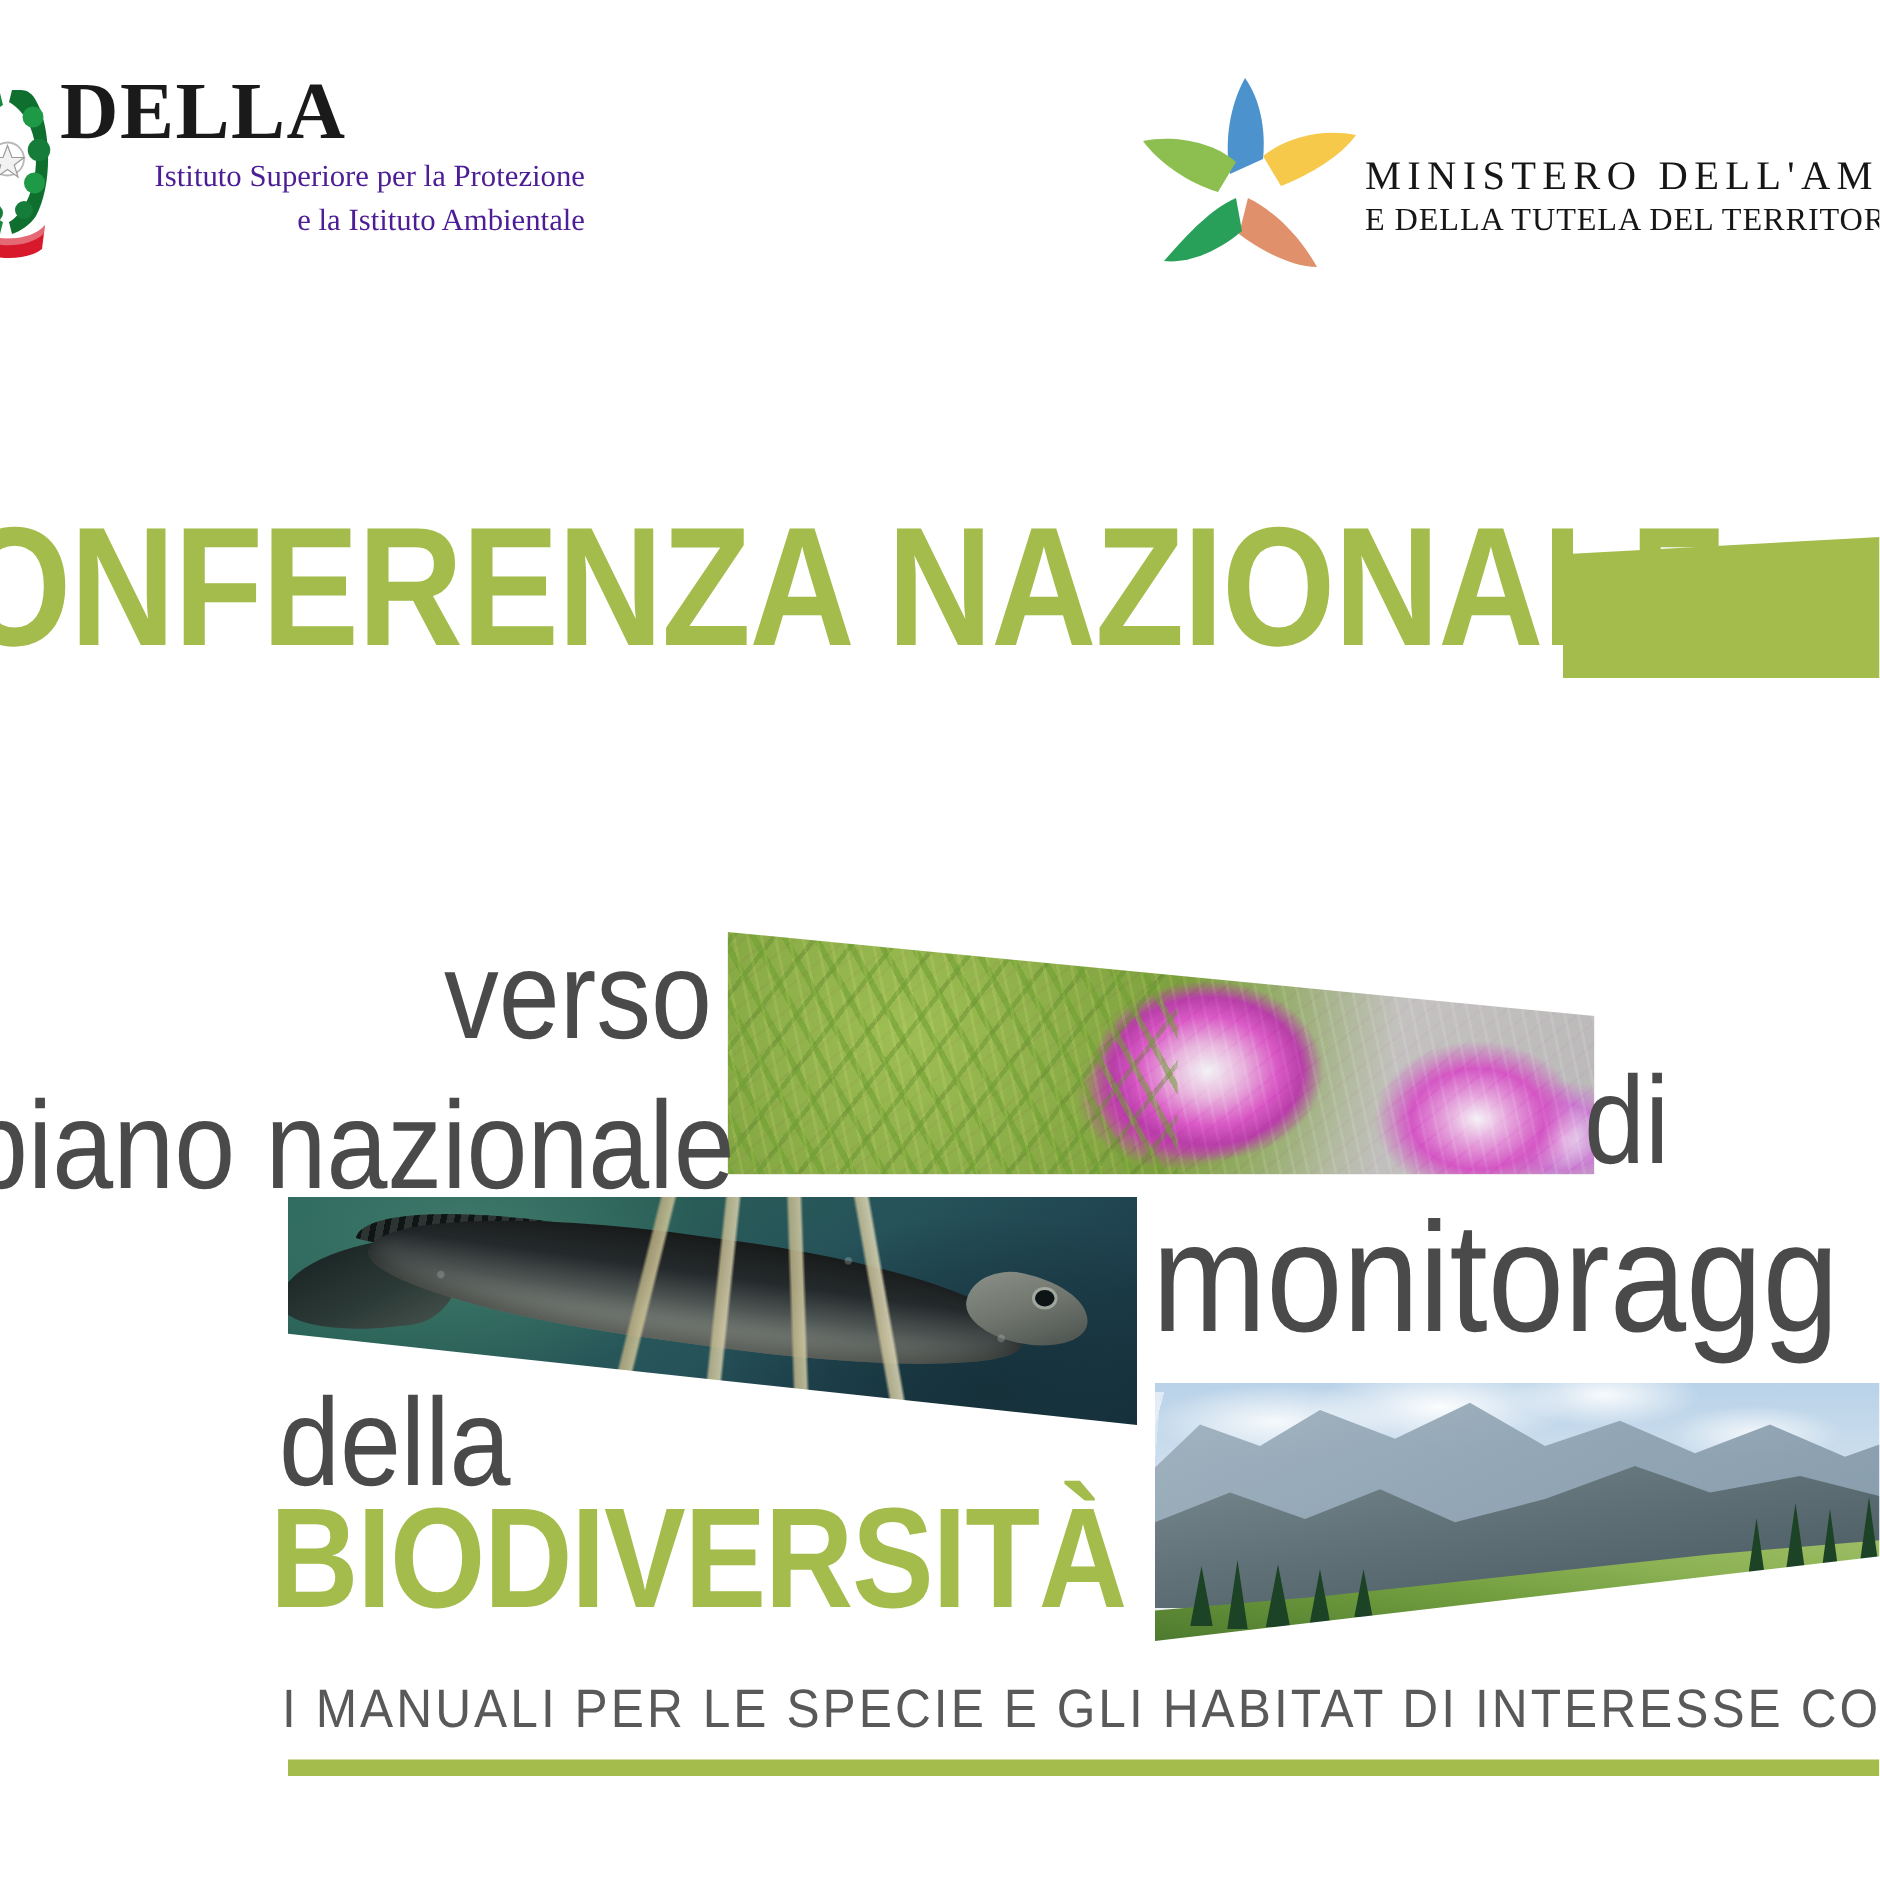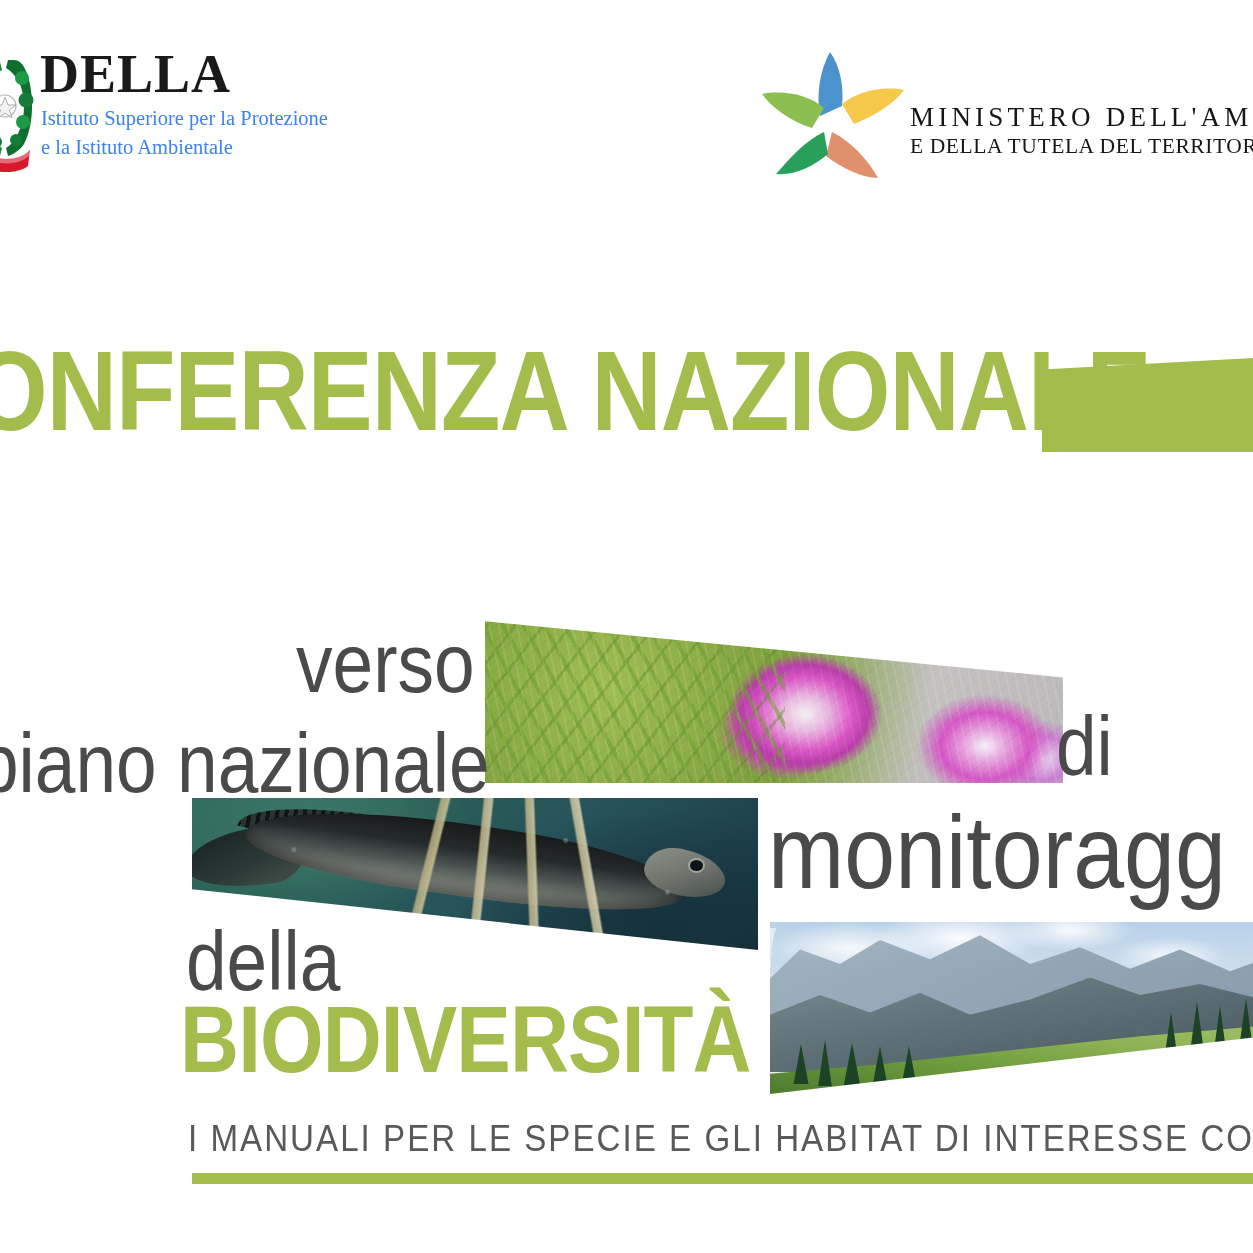--- a/index.html
+++ b/index.html
@@ -18,22 +18,23 @@
   .ispra-block{position:absolute;left:-22px;top:46px;width:420px;height:130px;}
   .ispra-emblem{position:absolute;left:0;top:4px;width:56px;height:124px;}
   .ispra-text{position:absolute;left:62px;top:0px;width:350px;}
   .ispra-name{
     font-family:"Liberation Serif", serif;
     font-weight:bold;font-size:54px;line-height:56px;
     letter-spacing:1px;color:#1a1a1a;margin:0;
   }
   .ispra-sub{
     font-family:"Liberation Serif", serif;
-    font-size:20.5px;line-height:25px;color:#3b82f6;margin:4px 0 0 1px;
+    font-size:20.5px;line-height:25px;color:#4c1d95;margin:4px 0 0 1px;
     white-space:nowrap;
+    text-align:right;
   }
 
   .min-block{position:absolute;left:758px;top:46px;width:560px;height:140px;}
   .min-logo{position:absolute;left:0px;top:0px;width:150px;height:140px;}
   .min-text{position:absolute;left:152px;top:56px;width:420px;}
   .min-line1{
     font-family:"Liberation Serif", serif;
     font-size:27px;line-height:31px;letter-spacing:4.2px;color:#161616;
     white-space:nowrap;margin:0;
   }

